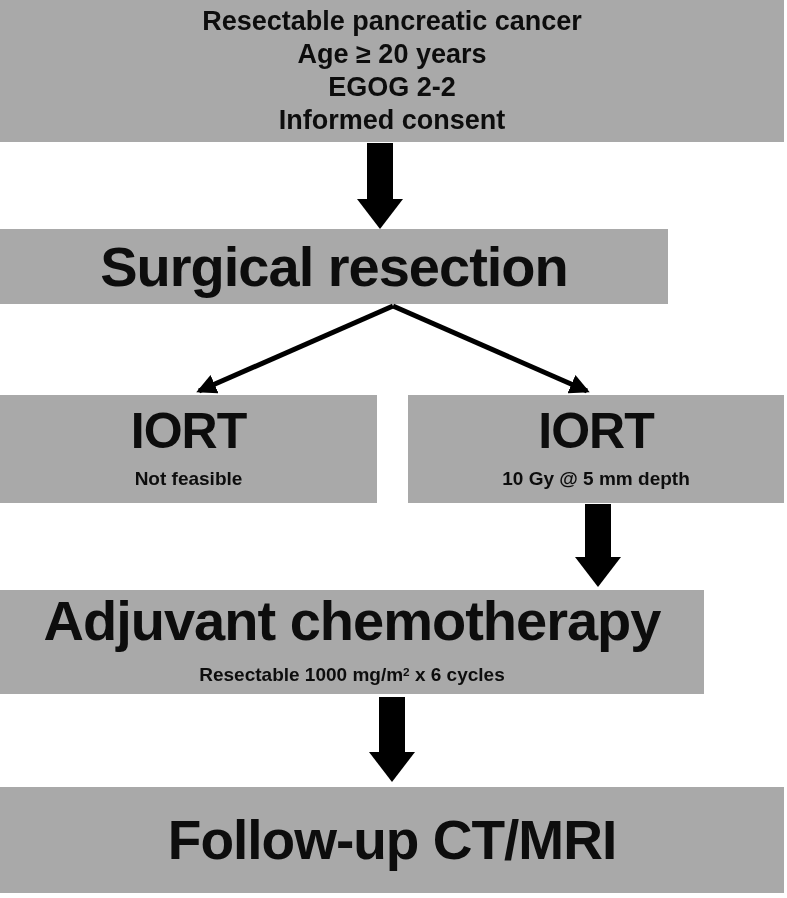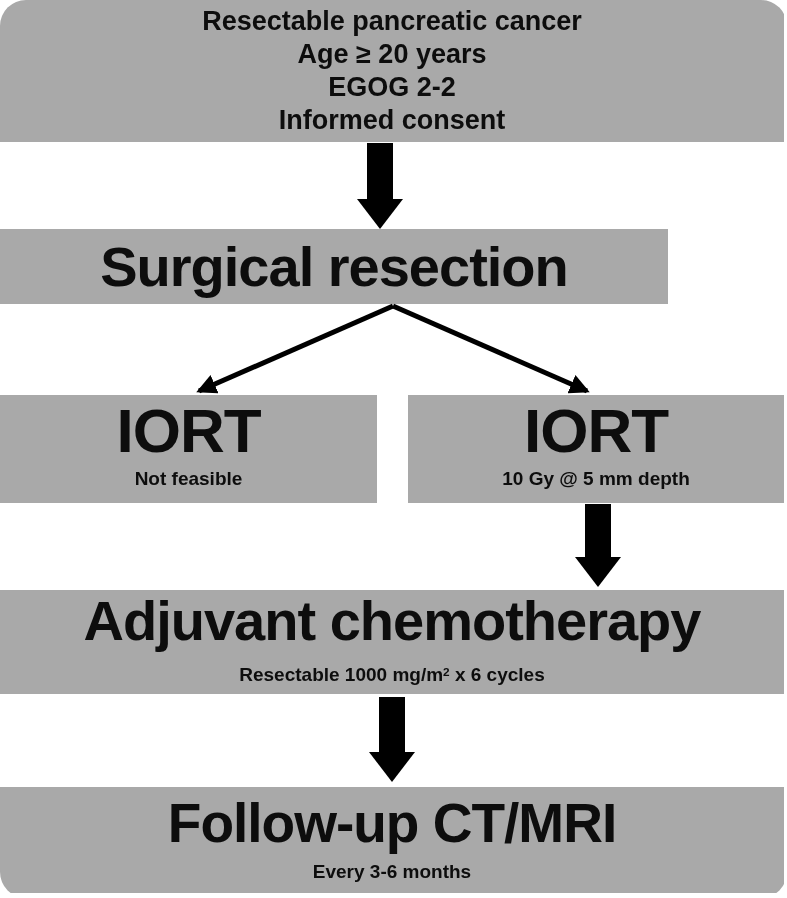--- a/index.html
+++ b/index.html
@@ -12,42 +12,41 @@
   body {
     background: var(--bg);
     font-family: "Liberation Sans", "DejaVu Sans", sans-serif;
   }
   .canvas {
     position: relative;
     width: 787px;
     height: 898px;
     background: var(--bg);
     overflow: hidden;
-    border-radius: 26px;
   }
   .box {
     position: absolute;
     background: var(--box-fill);
     color: var(--text-color);
     display: flex;
     flex-direction: column;
     align-items: center;
     justify-content: center;
     text-align: center;
     font-weight: bold;
   }
   .box-eligibility { left: 0; top: 0; width: 784px; height: 142px; }
   .box-eligibility .line { font-size: 27px; line-height: 33px; }
   .box-surgical { left: 0; top: 229px; width: 668px; height: 75px; }
   .title-xl { font-size: 56px; line-height: 58px; letter-spacing: -1px; }
   .box-iort-left  { left: 0;     top: 395px; width: 377px; height: 108px; gap: 6px; }
   .box-iort-right { left: 408px; top: 395px; width: 376px; height: 108px; gap: 6px; }
-  .title-lg { font-size: 62px; line-height: 54px; letter-spacing: -1px; }
+  .title-lg { font-size: 50px; line-height: 54px; letter-spacing: -1px; }
   .subtitle { font-size: 19px; line-height: 30px; }
-  .box-adjuvant { left: 0; top: 590px; width: 784px; height: 104px; gap: 10px; }
+  .box-adjuvant { left: 0; top: 590px; width: 704px; height: 104px; gap: 10px; }
   .box-followup { left: 0; top: 787px; width: 784px; height: 106px; gap: 5px; }
   .box-followup .title-xl { font-size: 55px; }
   .sup {
     font-size: 0.62em;
     position: relative;
     top: -0.42em;
   }
   
   .arrow-down { position: absolute; }
   .arrow-down .shaft {
@@ -126,16 +125,15 @@
     <div class="subtitle"><span>Resectable 1000 mg/m</span><span class="sup">2</span><span> x 6 cycles</span></div>
   </div>
 
   <div class="arrow-down arrow-3">
     <div class="shaft"></div>
     <div class="head"></div>
   </div>
 
   <div class="box box-followup">
     <div class="title-xl">Follow-up CT/MRI</div>
-    <div class="subtitle">Every 3-6 months</div>
   </div>
 
 </div>
 
 </body></html>

